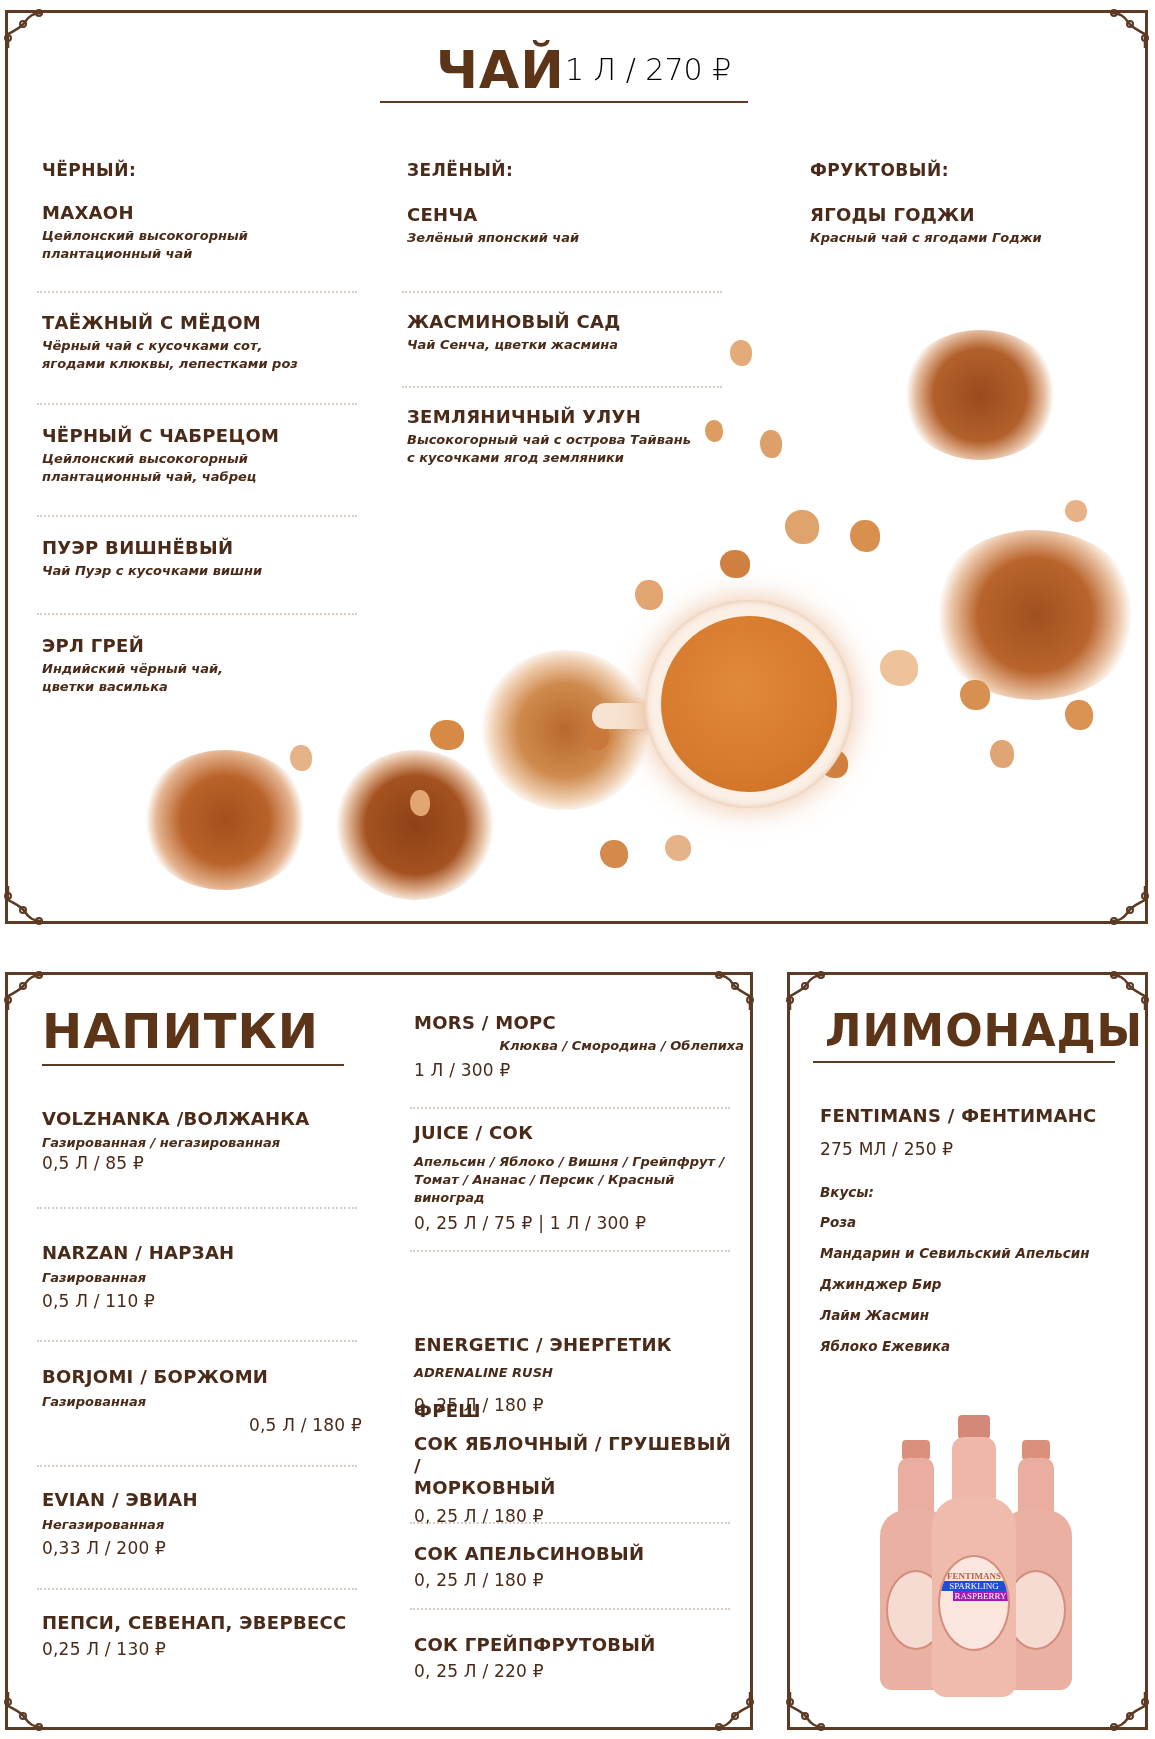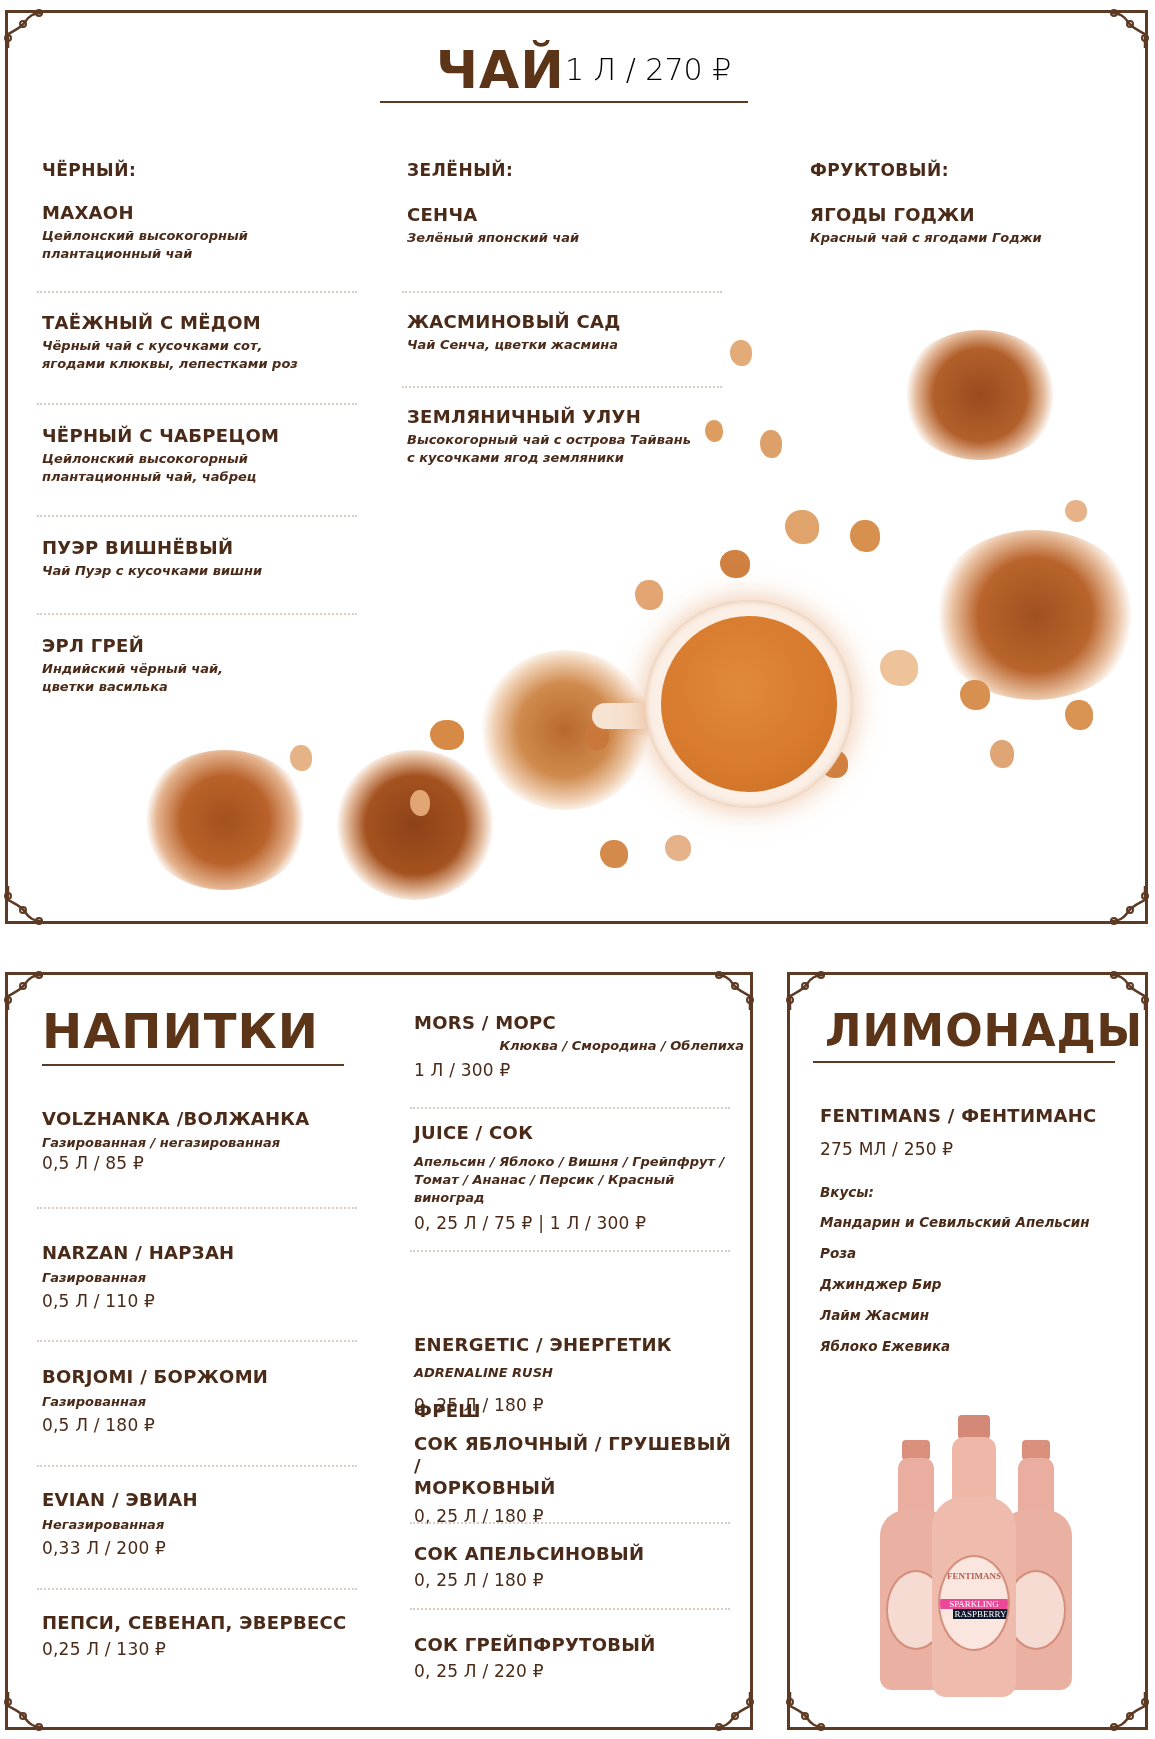--- a/index.html
+++ b/index.html
@@ -217,21 +217,21 @@
 <div class="abs" style="left:42px; top:1242px; width:320px;">
   <div class="item-name">NARZAN /  НАРЗАН</div>
   <div class="item-desc" style="margin-top:5px;">Газированная</div>
   <div class="item-price" style="margin-top:3px;">0,5 Л / 110 ₽</div>
 </div>
 <div class="dots" style="left:37px; top:1340px; width:320px;"></div>
 
 <div class="abs" style="left:42px; top:1366px; width:320px;">
   <div class="item-name">BORJOMI /  БОРЖОМИ</div>
   <div class="item-desc" style="margin-top:5px;">Газированная</div>
-  <div class="item-price" style="margin-top:3px;">0,5 Л / 180 ₽</div>
+  <div class="item-price" style="margin-top:3px;text-align:right;">0,5 Л / 180 ₽</div>
 </div>
 <div class="dots" style="left:37px; top:1465px; width:320px;"></div>
 
 <div class="abs" style="left:42px; top:1489px; width:320px;">
   <div class="item-name">EVIAN /  ЭВИАН</div>
   <div class="item-desc" style="margin-top:5px;">Негазированная</div>
   <div class="item-price" style="margin-top:3px;">0,33 Л / 200 ₽</div>
 </div>
 <div class="dots" style="left:37px; top:1588px; width:320px;"></div>
 
@@ -316,22 +316,22 @@
 </div>
 
 <div class="abs big-title" style="left:825px; top:1003px; font-size:44px; line-height:56px;">ЛИМОНАДЫ</div>
 <div class="rule" style="left:813px; top:1061px; width:302px;"></div>
 
 <div class="abs item-name" style="left:820px; top:1105px;">FENTIMANS / ФЕНТИМАНС</div>
 <div class="abs item-price" style="left:820px; top:1138px;">275 МЛ  / 250 ₽</div>
 <div class="abs item-desc" style="left:820px; top:1183px; font-size:13.5px;">Вкусы:</div>
 
 <div class="abs flavors" style="left:820px; top:1207px; width:320px;">
+  <div>Роза</div>
   <div>Мандарин и Севильский Апельсин</div>
-  <div>Роза</div>
   <div>Джинджер Бир</div>
   <div>Лайм Жасмин</div>
   <div>Яблоко Ежевика</div>
 </div>
 
 <div class="abs" style="left:870px; top:1415px; width:210px; height:290px;">
 
   <div style="position:absolute; left:10px; top:25px; width:72px; height:250px;">
     <div style="position:absolute; left:22px; top:0; width:28px; height:20px; background:#d9917e; border-radius:4px;"></div>
     <div style="position:absolute; left:18px; top:18px; width:36px; height:60px; background:#e9ae9f; border-radius:10px 10px 4px 4px;"></div>
@@ -345,17 +345,17 @@
     <div style="position:absolute; left:0; top:70px; width:72px; height:180px; background:#eab0a2; border-radius:26px 26px 12px 12px;"></div>
     <div style="position:absolute; left:6px; top:130px; width:60px; height:80px; background:#f6dbd2; border-radius:50%; border:2px solid #d48e7c;"></div>
   </div>
 
   <div style="position:absolute; left:62px; top:0; width:84px; height:285px;">
     <div style="position:absolute; left:26px; top:0; width:32px; height:24px; background:#d48878; border-radius:4px;"></div>
     <div style="position:absolute; left:20px; top:22px; width:44px; height:70px; background:#eeb7a8; border-radius:12px 12px 4px 4px;"></div>
     <div style="position:absolute; left:0; top:82px; width:84px; height:200px; background:#efbbad; border-radius:30px 30px 14px 14px;"></div>
     <div style="position:absolute; left:6px; top:140px; width:72px; height:96px; background:#fae6df; border-radius:50%; border:2px solid #d48e7c; text-align:center; overflow:hidden;">
       <div style="font-family:'Liberation Serif', serif; font-weight:bold; font-size:9px; color:#b0604e; margin-top:14px;">FENTIMANS</div>
-      <div style="font-family:'Liberation Serif', serif; font-size:9px; color:#fff; background:#ec4899; margin-top:18px;">SPARKLING</div>
-      <div style="font-family:'Liberation Serif', serif; font-size:9px; color:#fff; background:#0f172a;margin-left:13px;">RASPBERRY</div>
+      <div style="font-family:'Liberation Serif', serif; font-size:9px; color:#fff; background:#1d4ed8; margin-top:0;">SPARKLING</div>
+      <div style="font-family:'Liberation Serif', serif; font-size:9px; color:#fff; background:#a21caf;margin-left:13px;">RASPBERRY</div>
     </div>
   </div>
 </div>
 
 </body></html>

